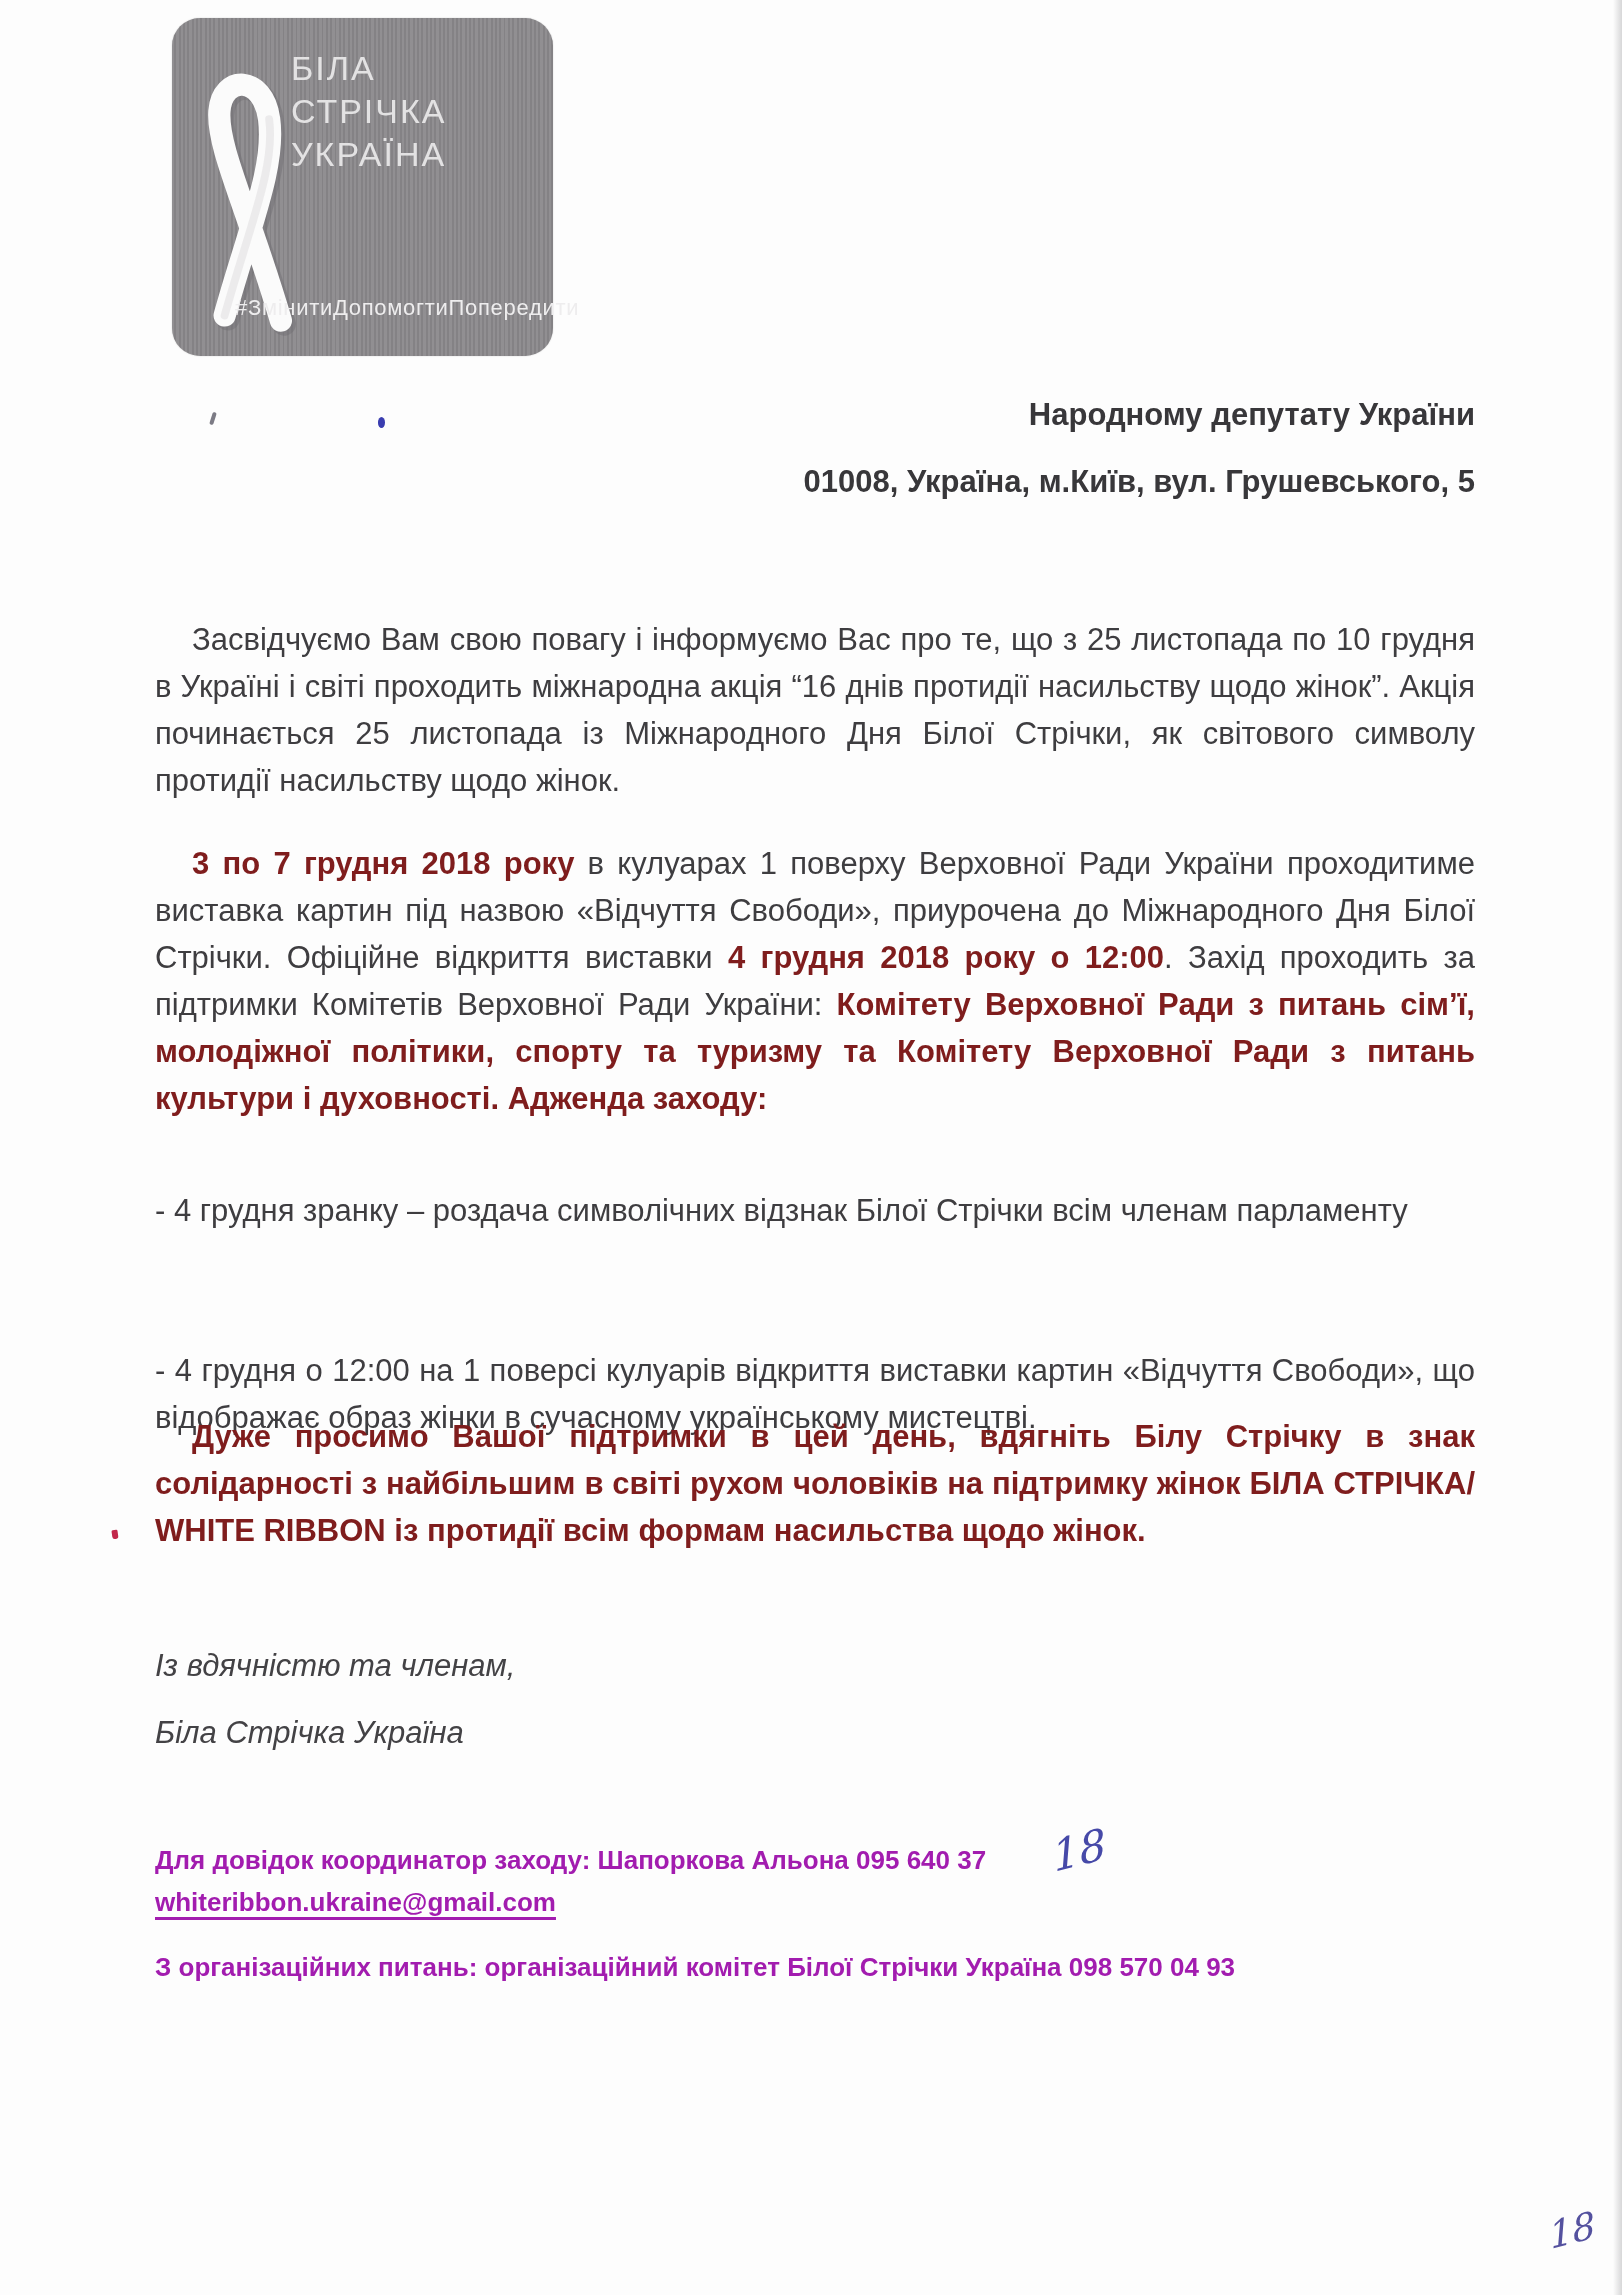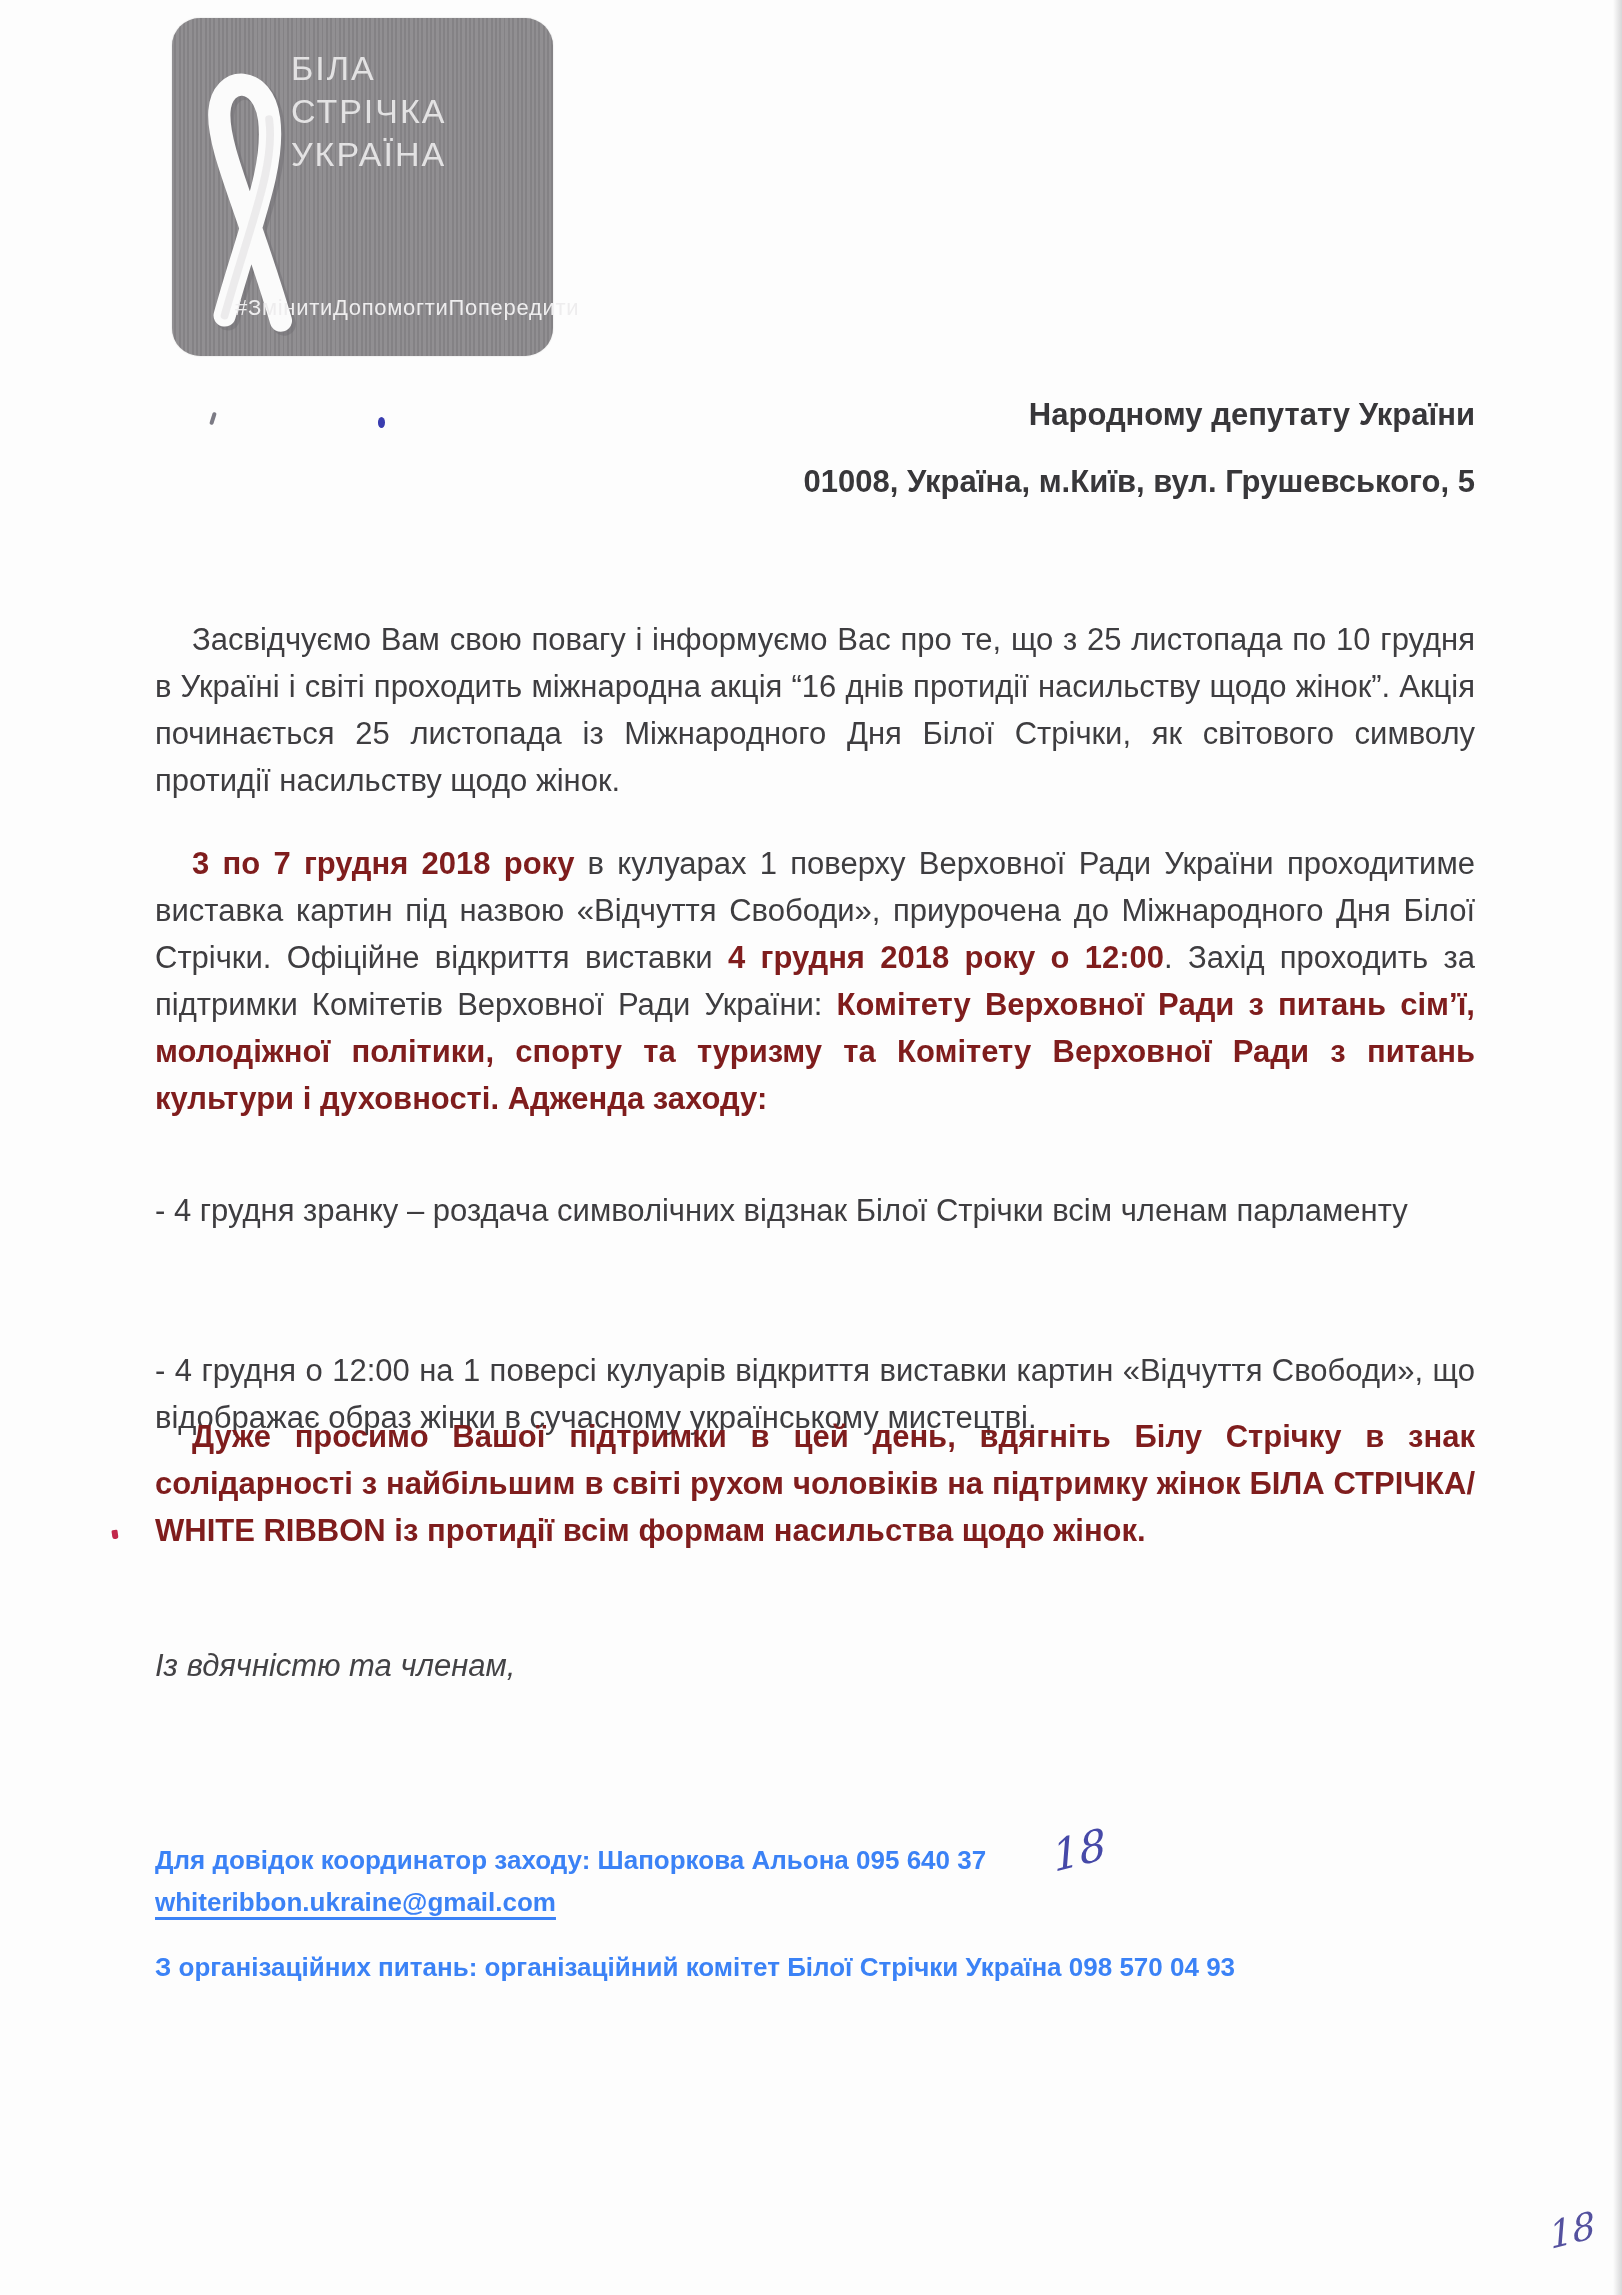--- a/index.html
+++ b/index.html
@@ -46,21 +46,21 @@
   .indent{text-indent:37px;}
   .b{font-weight:700;color:#7f1d1d;}
   .para1{top:616px;}
   .para2{top:840px;}
   .list1{top:1187px;}
   .list2{top:1303px;margin-top:44px;}
   .para3{top:1413px;}
   .sig{font-style:italic;color:#434245;text-align:left;}
   .sig1{top:1642px;}
   .sig2{top:1709px;}
-  .foot{font-size:26px;line-height:34px;font-weight:700;color:#3b82f6;text-align:left;}
+  .foot{font-size:26px;line-height:34px;font-weight:700;color:#a21caf;text-align:left;}
   .footer1{top:1843px;}
   .email-line{top:1885px;}
   .email-line span{
     text-decoration:underline;
     text-decoration-thickness:2.6px;
     text-underline-offset:5.9px;
   }
   .footer2{top:1950px;}
   
   .hand{
@@ -107,20 +107,21 @@
     <div class="r2">01008, Україна, м.Київ, вул. Грушевського, 5</div>
   </div>
 
   <p class="blk para1 indent"><span>Засвідчуємо Вам свою повагу і інформуємо Вас про те, що з 25 листопада по 10 грудня в Україні і світі проходить міжнародна акція “16 днів протидії насильству щодо жінок”. Акція починається 25 листопада із Міжнародного Дня Білої Стрічки, як світового символу протидії насильству щодо жінок.</span></p>
   <p class="blk para2 indent"><span class="b">3 по 7 грудня 2018 року</span><span> в кулуарах 1 поверху Верховної Ради України проходитиме виставка картин під назвою «Відчуття Свободи», приурочена до Міжнародного Дня Білої Стрічки. Офіційне відкриття виставки </span><span class="b">4 грудня 2018 року о 12:00</span><span>. Захід проходить за підтримки Комітетів Верховної Ради України: </span><span class="b">Комітету Верховної Ради з питань сім’ї, молодіжної політики, спорту та туризму та Комітету Верховної Ради з питань культури і духовності. Адженда заходу:</span></p>
   <p class="blk list1"><span>-  4 грудня зранку – роздача символічних відзнак Білої Стрічки всім членам парламенту</span></p>
   <p class="blk list2"><span>-  4 грудня о 12:00 на 1 поверсі кулуарів відкриття виставки картин «Відчуття Свободи», що відображає образ жінки в сучасному українському мистецтві.</span></p>
   <p class="blk para3 indent"><span class="b">Дуже просимо Вашої підтримки в цей день, вдягніть Білу Стрічку в знак солідарності з найбільшим в світі рухом чоловіків на підтримку жінок БІЛА СТРІЧКА/ WHITE RIBBON із протидії всім формам насильства щодо жінок.</span></p>
 
   <p class="blk sig sig1">Із вдячністю та членам,</p>
+  <p class="blk sig sig2">Біла Стрічка Україна</p>
 
   <p class="blk foot footer1">Для довідок координатор заходу: Шапоркова Альона  095 640 37</p>
   <div class="hand hand18a">18</div>
   <p class="blk foot email-line"><span>whiteribbon.ukraine@gmail.com</span></p>
   <p class="blk foot footer2">З організаційних питань: організаційний комітет Білої Стрічки Україна  098 570 04 93</p>
 
   <div class="hand hand18b">18</div>
 
 </div>
 

